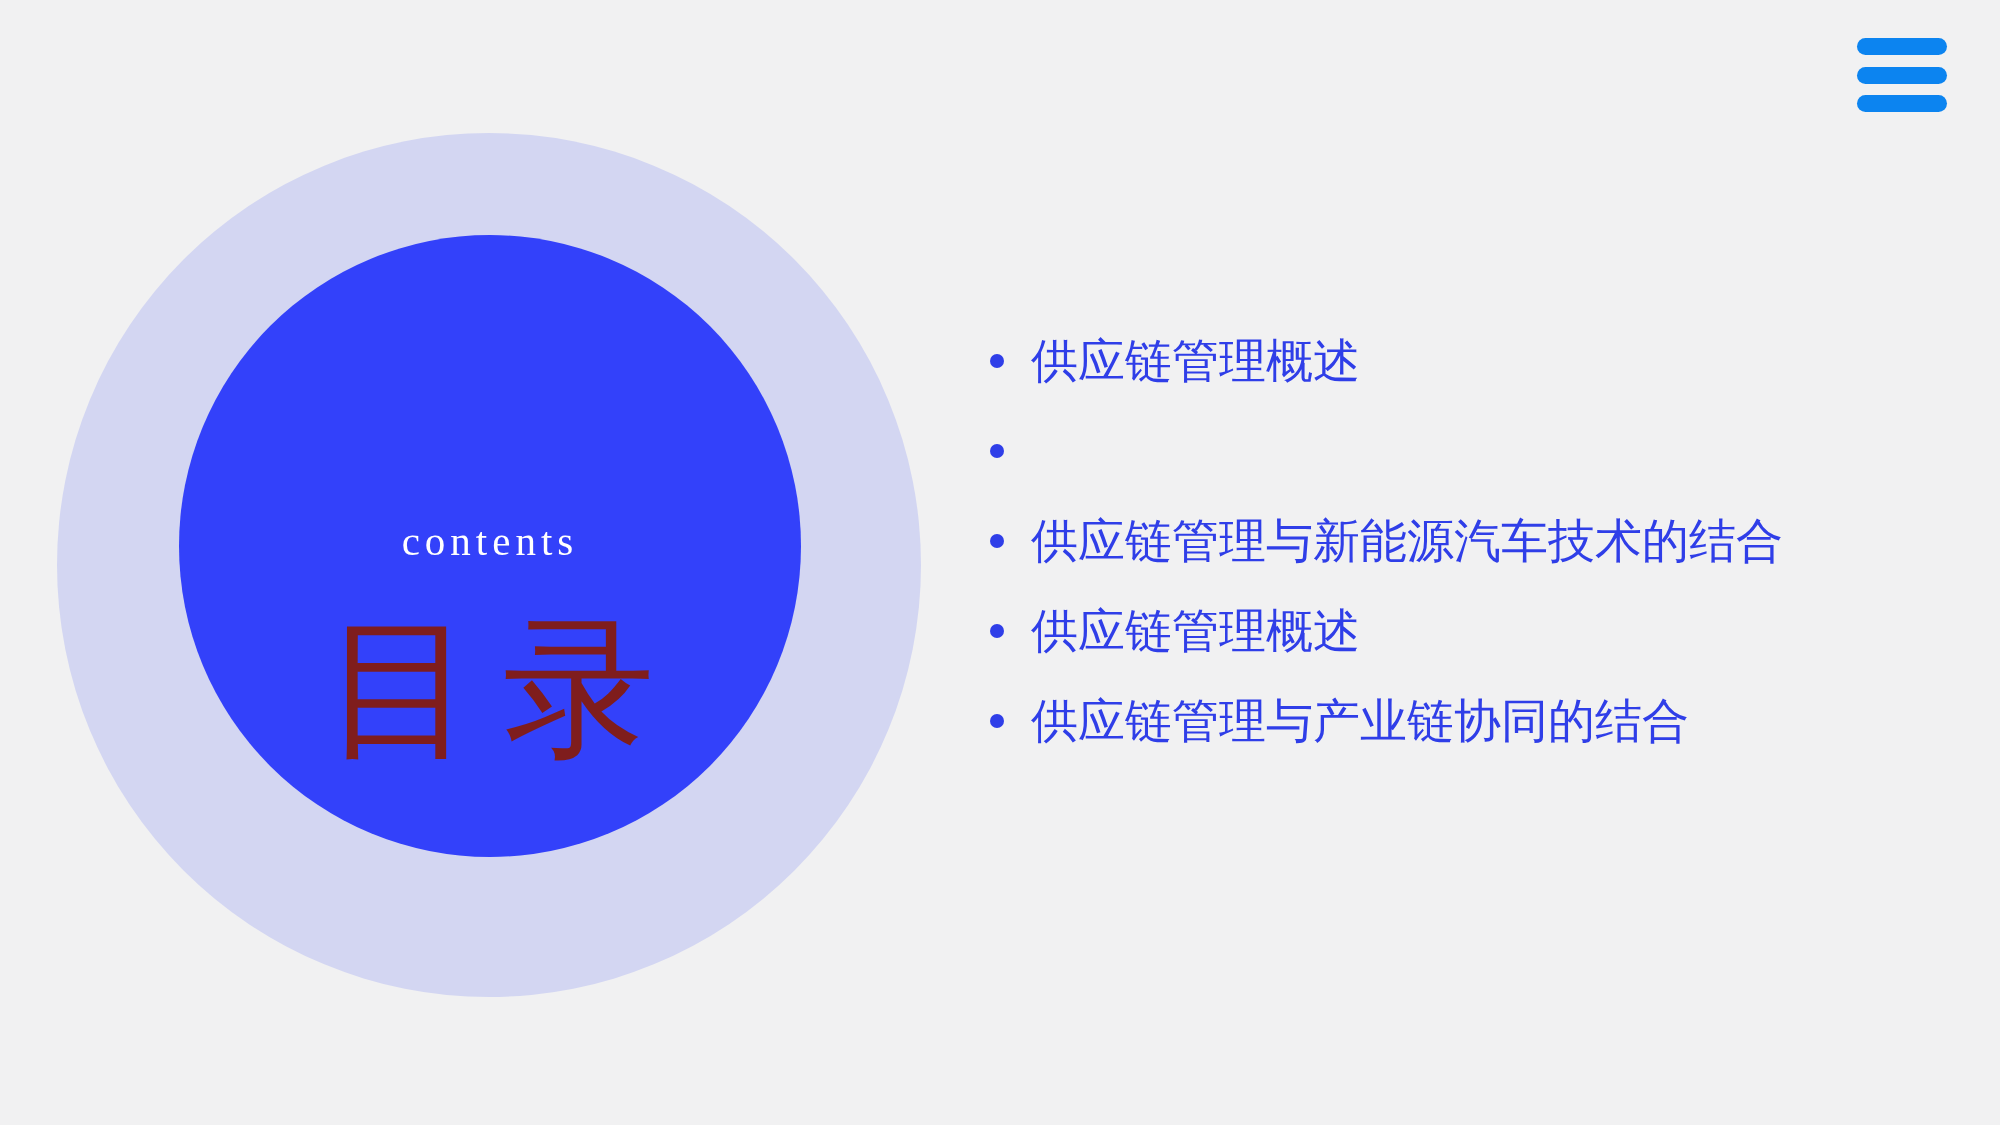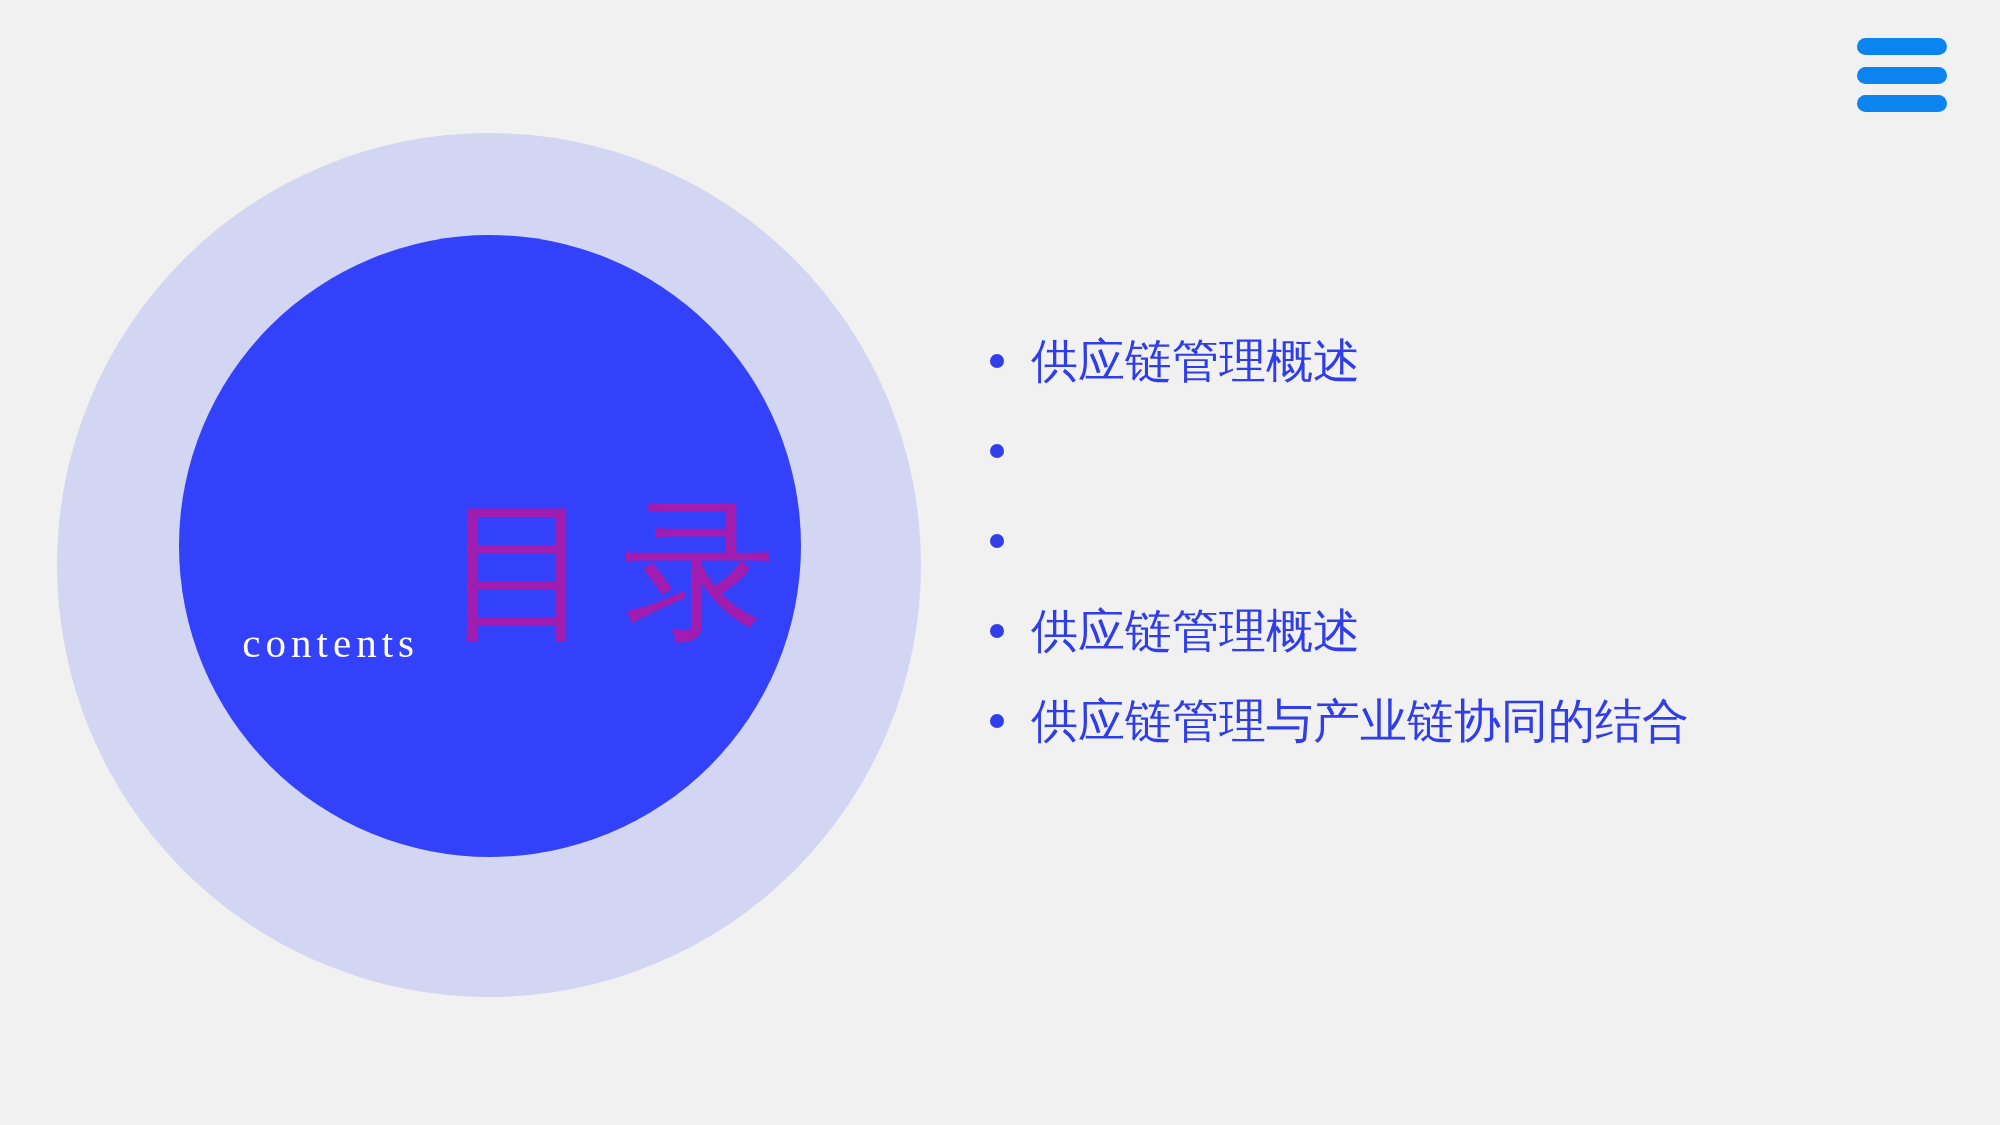--- a/index.html
+++ b/index.html
@@ -65,40 +65,40 @@
     border-radius: 50%;
     background: #3341fa;
   }
   .circle-text {
     position: absolute;
     left: 122px;
     top: 102px;
     width: 622px;
     height: 622px;
     display: flex;
-    flex-direction: row;
+    flex-direction: column;
     align-items: center;
-    justify-content: flex-end;
+    justify-content: center;
   }
   .contents-label {
     margin-top: 195px;
     font-family: "Liberation Serif", "DejaVu Serif", serif;
     font-size: 41px;
     letter-spacing: 5px;
     color: #ffffff;
     line-height: 1;
     white-space: nowrap;
   }
   .mulu-label {
     margin-top: 52px;
     font-family: "Liberation Serif", "DejaVu Serif", serif;
     font-size: 152px;
     letter-spacing: 26px;
     text-indent: 26px;
-    color: #a21caf;
+    color: #7f1d1d;
     line-height: 1;
     white-space: nowrap;
   }
 
   
   .toc-list {
     position: absolute;
     left: 990px;
     top: 316px;
     width: 960px;
@@ -151,20 +151,21 @@
   <ul class="toc-list">
     <li class="toc-item">
       <span class="toc-bullet"></span>
       <span class="toc-text">供应链管理概述</span>
     </li>
     <li class="toc-item">
       <span class="toc-bullet"></span>
     </li>
     <li class="toc-item">
       <span class="toc-bullet"></span>
+      <span class="toc-text">供应链管理与新能源汽车技术的结合</span>
     </li>
     <li class="toc-item">
       <span class="toc-bullet"></span>
       <span class="toc-text">供应链管理概述</span>
     </li>
     <li class="toc-item">
       <span class="toc-bullet"></span>
       <span class="toc-text">供应链管理与产业链协同的结合</span>
     </li>
   </ul>

